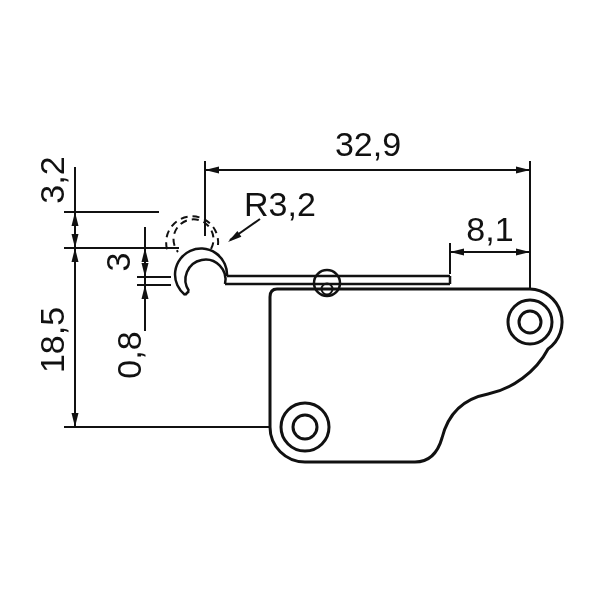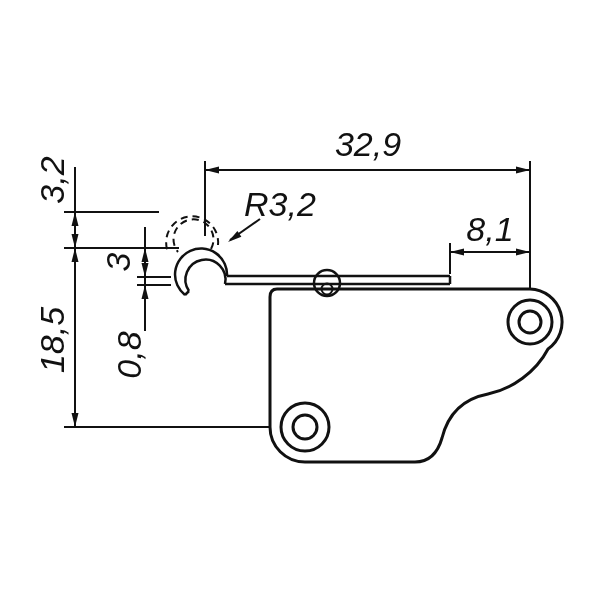--- a/index.html
+++ b/index.html
@@ -7,21 +7,20 @@
     padding: 0;
     background: #ffffff;
     width: 600px;
     height: 600px;
     overflow: hidden;
   }
   .canvas {
     width: 592px;
     height: 600px;
     background: #ffffff;
-    font-style: italic;
   }
   svg text {
     font-family: "Liberation Sans", "DejaVu Sans", sans-serif;
     font-size: 34px;
     fill: #111111;
   }
 </style>
 </head>
 <body>
 

